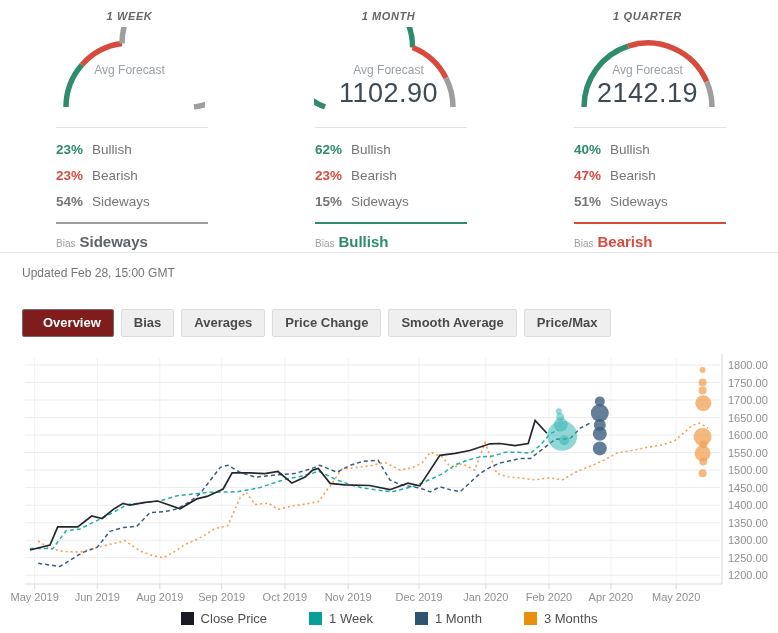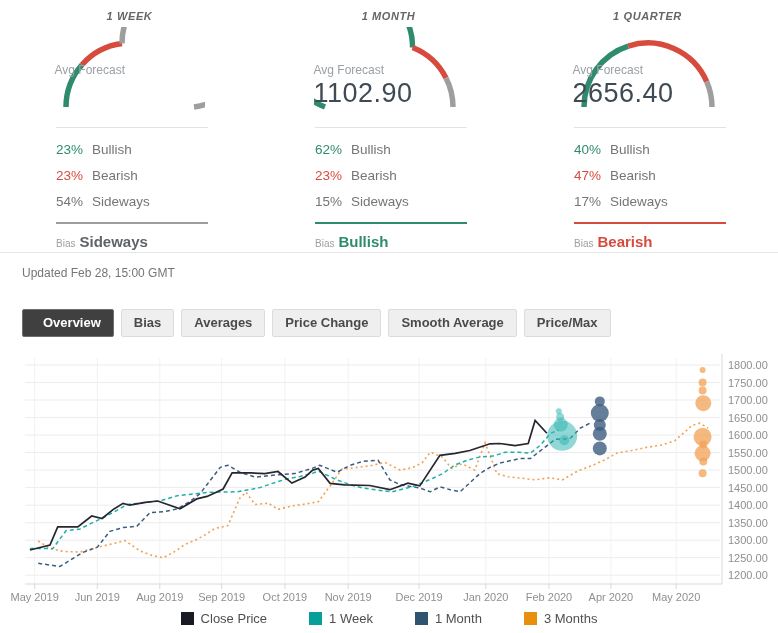--- a/index.html
+++ b/index.html
@@ -3,36 +3,36 @@
 <meta charset="utf-8">
 <style>
   html,body{margin:0;padding:0;background:#fff;}
   .page{width:778px;height:633px;background:#fff;font-family:"Liberation Sans",sans-serif;overflow:hidden;position:relative;border-radius:8px;}
   
   .panels{display:flex;width:778px;height:250px;}
   .panel{width:259px;flex:0 0 259px;}
   .panel-title{margin-top:10px;text-align:center;font-size:11px;font-weight:bold;font-style:italic;color:#666;letter-spacing:.6px;}
   .gauge{position:relative;width:150px;height:86px;margin:5px auto 0;}
   .gauge svg{position:absolute;left:0;top:0;}
-  .gauge-inner{position:absolute;left:0;right:0;top:0;}
+  .gauge-inner{position:absolute;left:0;right:0;top:0;text-align:center;}
   .g-label{margin-top:36px;font-size:12px;color:#9AA0A6;}
   .g-value{margin-top:1px;font-size:27px;color:#3F4B54;letter-spacing:.5px;}
   .stats{margin:14px 0 0 56px;width:152px;border-top:1px solid #e2e2e2;padding-top:4px;}
   .stat-row{display:flex;align-items:center;margin-top:9px;font-size:13.5px;height:17px;}
-  .stat-pct{font-weight:normal;width:36px;}
+  .stat-pct{font-weight:bold;width:36px;}
   .stat-label{color:#757575;}
   .bias-line{height:2px;margin-top:12px;}
   .bias-row{margin-top:9px;font-size:10px;color:#9E9E9E;display:flex;align-items:baseline;}
   .bias-value{font-size:15px;font-weight:bold;margin-left:4px;}
   .hr{width:778px;border-top:1px solid #e6e6e6;margin-top:2px;}
   .updated{margin:13px 0 0 22px;font-size:12px;color:#757575;}
   
   .tabs{margin:29px 0 0 22px;display:flex;}
   .tab{margin-right:7px;padding:5px 12px 6px;font-size:13px;font-weight:bold;color:#4a4a4a;background:#efefef;border:1px solid #dcdcdc;border-radius:2px;cursor:pointer;font-family:"Liberation Sans",sans-serif;}
-  .tab.active{background:#404040;border-color:#6e6e6e;color:#fff;padding-left:20px;}
+  .tab.active{background:#7f1d1d;border-color:#6e6e6e;color:#fff;padding-left:20px;}
   
   .chart-wrap{margin-top:11px;}
   .legend{display:flex;justify-content:center;align-items:center;margin-top:1px;gap:24px;}
   .legend-item{display:flex;align-items:center;margin:0 9px;cursor:pointer;}
   .legend-swatch{width:13px;height:13px;margin-right:7px;display:inline-block;}
   .legend-label{font-size:13px;color:#4f4f4f;}
 </style>
 </head>
 <body>
 
@@ -113,35 +113,35 @@
   <div class="panel">
     <div class="panel-title">1 QUARTER</div>
     <div class="gauge">
       <svg width="150" height="86">
             <path d="M 11.0 80.0 A 64 64 0 0 1 55.2 19.1" fill="none" stroke="#2E8B6E" stroke-width="5.5"></path>
             <path d="M 55.2 19.1 A 64 64 0 0 1 133.7 54.6" fill="none" stroke="#D74B3F" stroke-width="5.5"></path>
             <path d="M 133.7 54.6 A 64 64 0 0 1 139.0 80.0" fill="none" stroke="#9E9E9E" stroke-width="5.5"></path>
           </svg>
       <div class="gauge-inner">
         <div class="g-label">Avg Forecast</div>
-        <div class="g-value">2656.40</div>
+        <div class="g-value">2142.19</div>
       </div>
     </div>
     <div class="stats">
       <div>
             <div class="stat-row">
               <span class="stat-pct" style="color:#2E8B6E">40%</span>
               <span class="stat-label">Bullish</span>
             </div>
             <div class="stat-row">
               <span class="stat-pct" style="color:#D74B3F">47%</span>
               <span class="stat-label">Bearish</span>
             </div>
             <div class="stat-row">
-              <span class="stat-pct" style="color:#757575">17%</span>
+              <span class="stat-pct" style="color:#757575">51%</span>
               <span class="stat-label">Sideways</span>
             </div>
           </div>
       <div class="bias-line" style="background: rgb(215, 75, 63);"></div>
       <div class="bias-row">
         <span>Bias</span>
         <span class="bias-value" style="color: rgb(215, 75, 63);">Bearish</span>
       </div>
     </div>
   </div>

